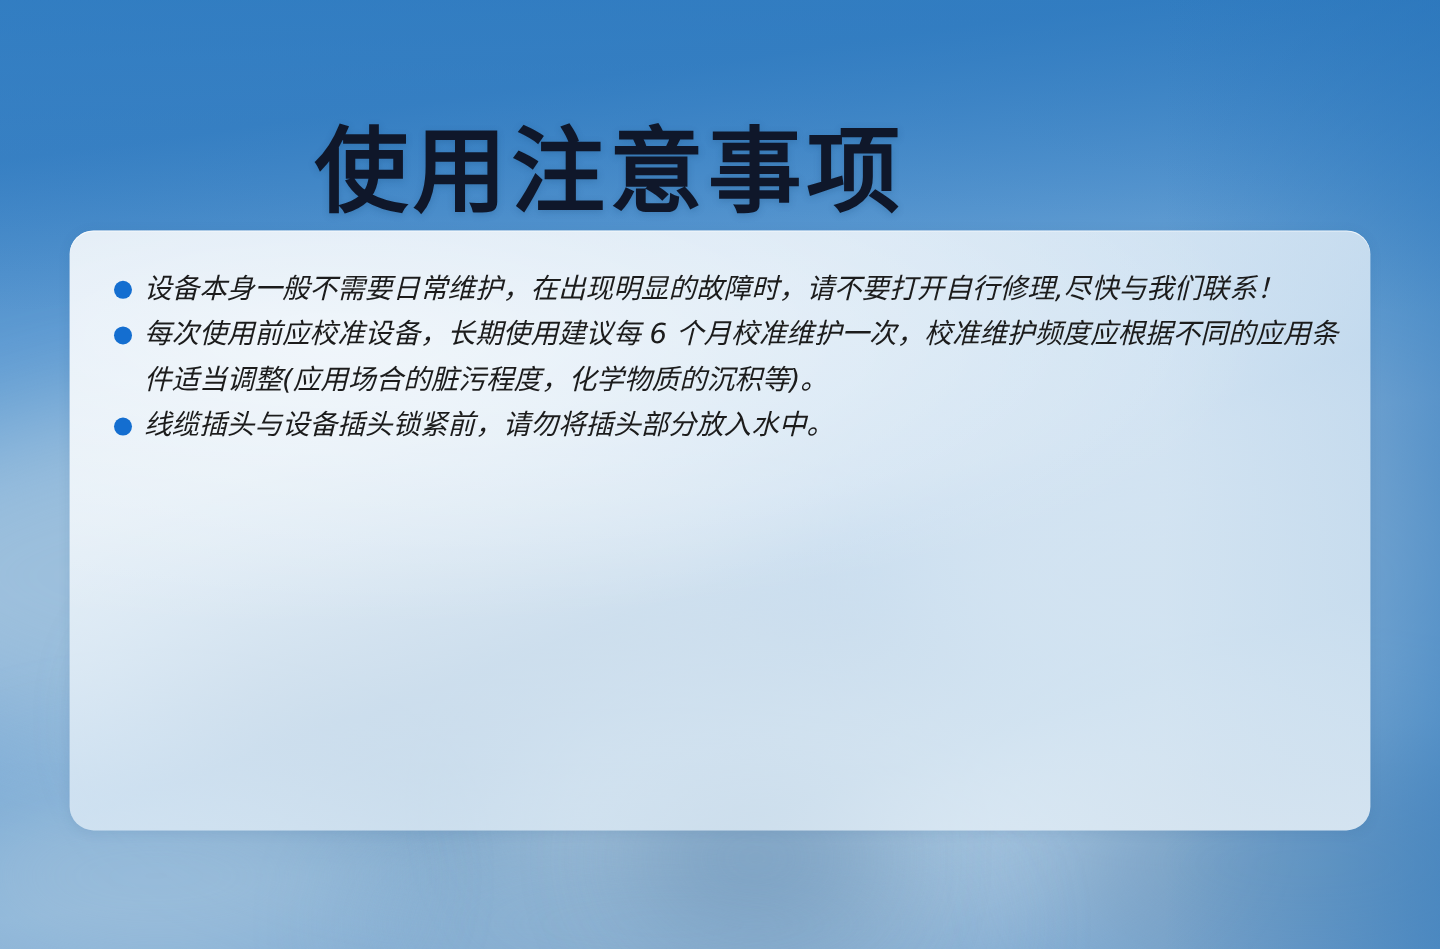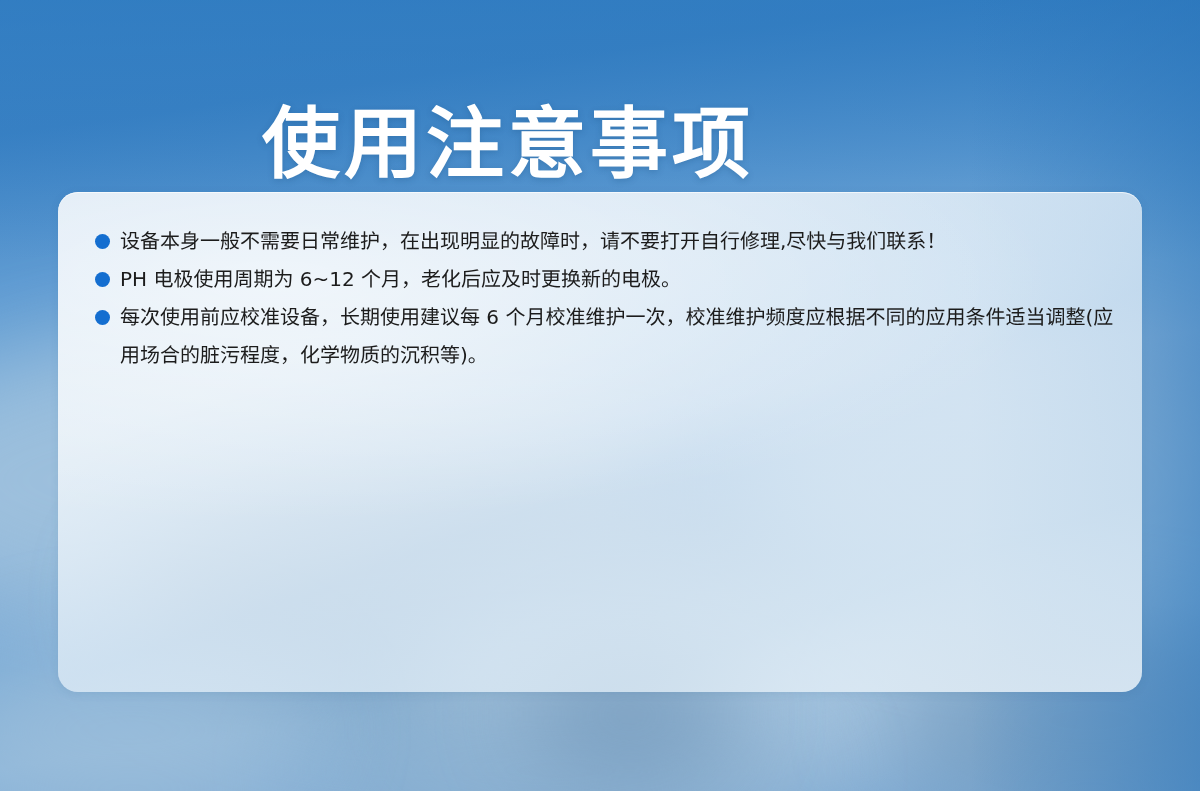--- a/index.html
+++ b/index.html
@@ -65,21 +65,21 @@
     width: 1200px; height: 260px;
     background: linear-gradient(to bottom, rgba(42,120,190,.62) 0%, rgba(42,120,190,0) 100%);
   }
 
   
   .title {
     position: absolute;
     left: 0; top: 44px;
     width: 1016px;
     text-align: center;
-    color: #ffffff;
+    color: #0f172a;
     font-size: 78px;
     line-height: 96px;
     font-weight: bold;
     letter-spacing: 4px;
     font-family: "DejaVu Sans", "Liberation Sans", sans-serif;
     text-shadow: 0 2px 6px rgba(20,70,120,.25);
     white-space: nowrap;
   }
 
   
@@ -109,23 +109,24 @@
     background: radial-gradient(120% 80% at 20% 18%, rgba(255,255,255,.55) 0%, rgba(255,255,255,0) 60%);
     pointer-events: none;
   }
 
   .list {
     position: absolute;
     left: 34px;
     top: 30px;
     right: 24px;
     color: #1c1c1c;
-    font-size: 20px;
+    font-size: 23px;
     line-height: 38px;
     font-family: "DejaVu Sans", "Liberation Sans", sans-serif;
+    font-style: italic;
   }
   .item {
     position: relative;
     padding-left: 28px;
     margin: 0;
     text-align: left;
   }
   .bullet {
     position: absolute;
     left: 3px;
@@ -161,22 +162,22 @@
 
   <div class="card">
     <div class="card-sheen"></div>
     <div class="list" id="notice-list">
         <p class="item">
           <span class="bullet"></span>
           <span class="item-text">设备本身一般不需要日常维护，在出现明显的故障时，请不要打开自行修理,尽快与我们联系！</span>
         </p>
         <p class="item">
           <span class="bullet"></span>
-          <span class="item-text">PH 电极使用周期为 6~12 个月，老化后应及时更换新的电极。</span>
+          <span class="item-text">每次使用前应校准设备，长期使用建议每 6 个月校准维护一次，校准维护频度应根据不同的应用条件适当调整(应用场合的脏污程度，化学物质的沉积等)。</span>
         </p>
         <p class="item">
           <span class="bullet"></span>
-          <span class="item-text">每次使用前应校准设备，长期使用建议每 6 个月校准维护一次，校准维护频度应根据不同的应用条件适当调整(应用场合的脏污程度，化学物质的沉积等)。</span>
+          <span class="item-text">线缆插头与设备插头锁紧前，请勿将插头部分放入水中。</span>
         </p>
       </div>
   </div>
 
 </div>
 
 </body></html>

